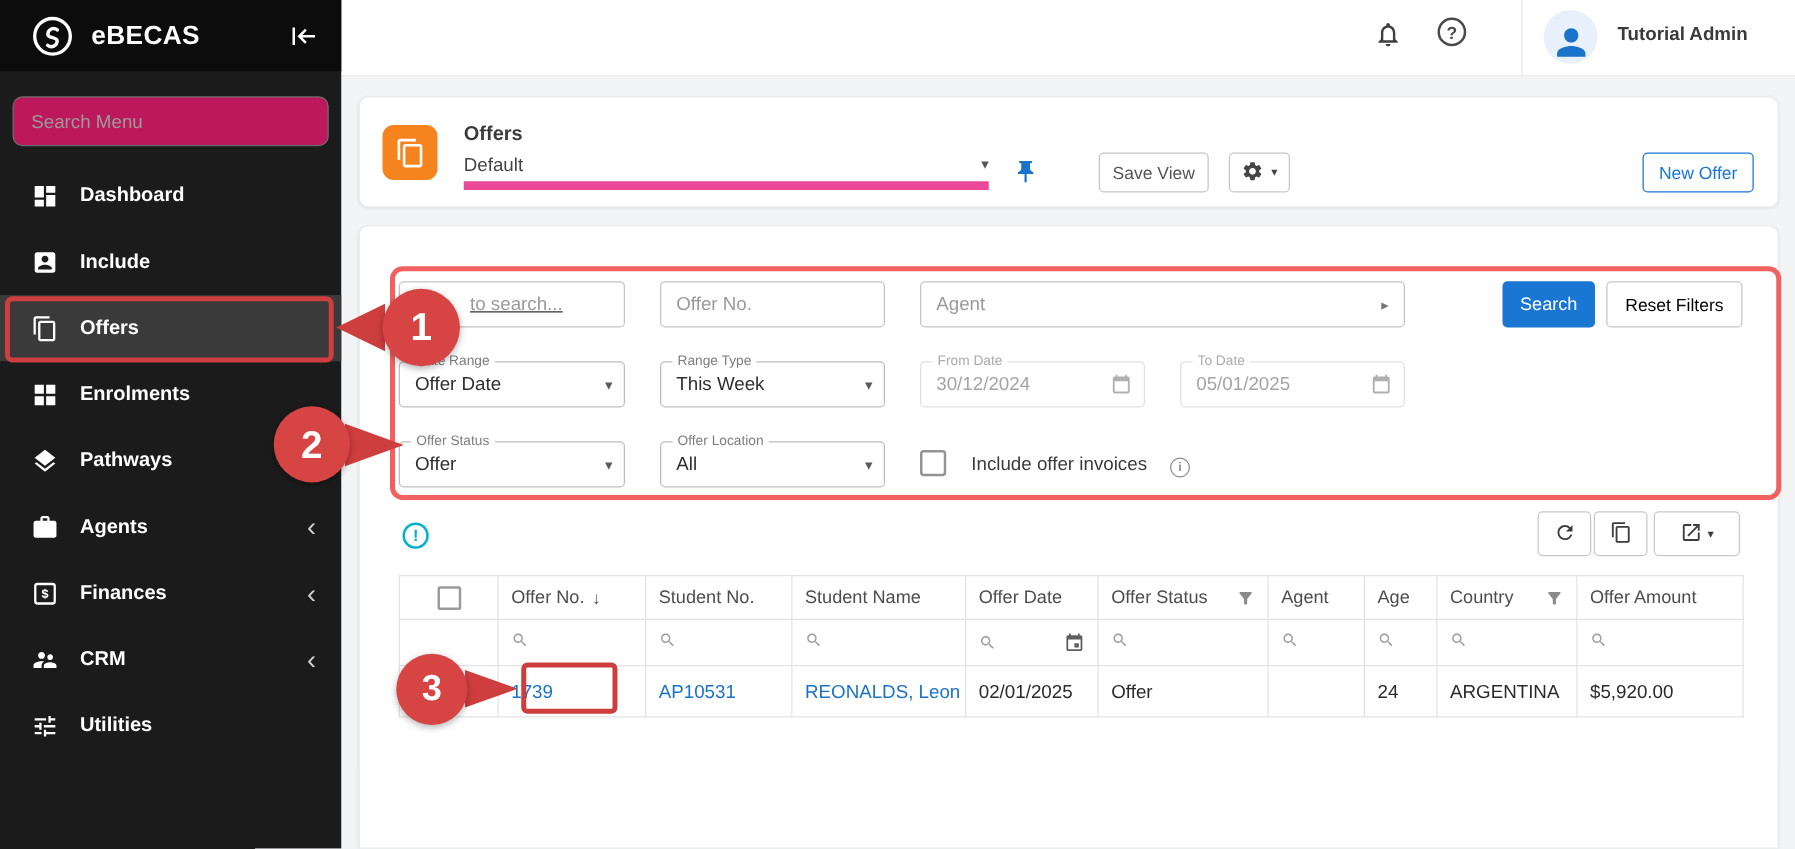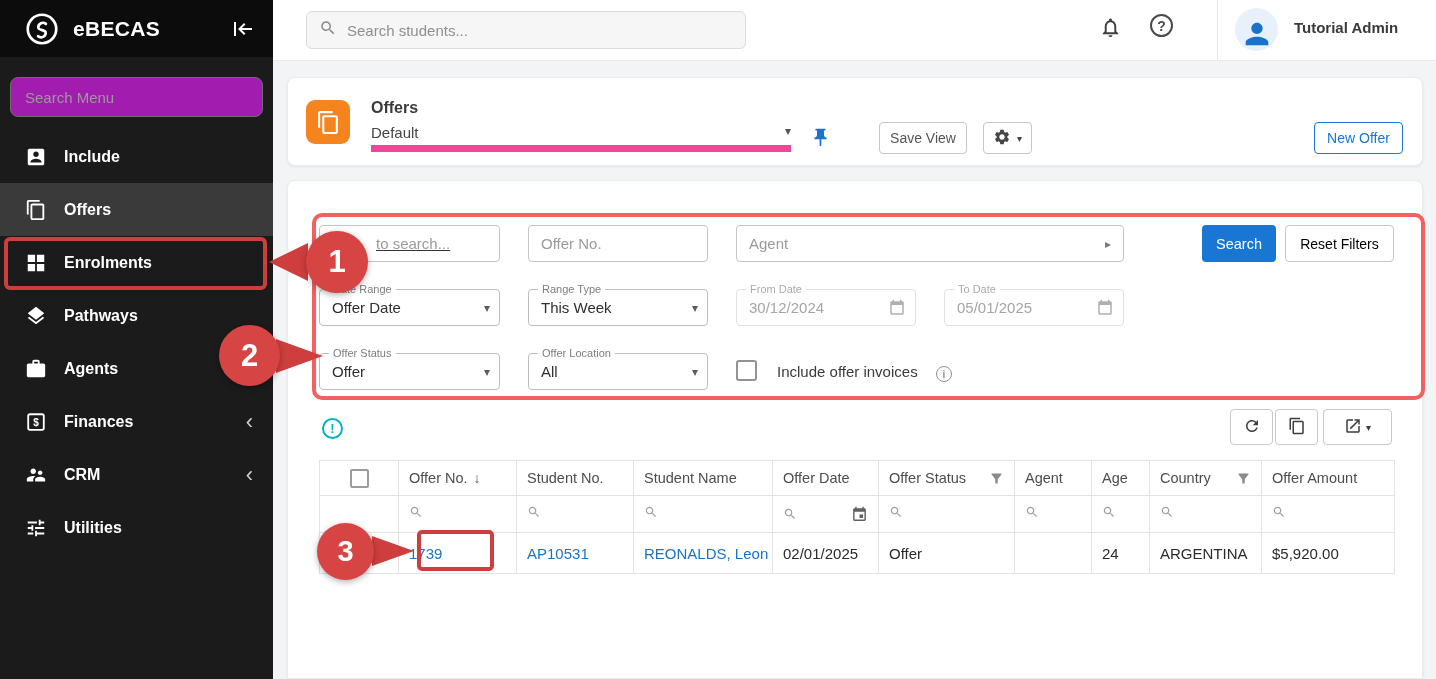--- a/index.html
+++ b/index.html
@@ -6,21 +6,21 @@
   body{font-family:"Liberation Sans",sans-serif;background:#e9eaec}
   .page{position:relative;width:1436px;height:679px;background:#f3f4f6;overflow:hidden}
 
   
   .sidebar{position:absolute;left:0;top:0;width:273px;height:679px;background:#1b1b1b;z-index:2}
   .brand{height:57px;background:#0c0c0c;display:flex;align-items:center;padding:0 18px 0 24px;gap:13px}
   .logo svg{width:36px;height:36px;display:block}
   .brand-name{color:#fff;font-size:21px;font-weight:700;letter-spacing:.3px;flex:1}
   .collapse{width:24px;height:24px;cursor:pointer}
   .collapse svg{width:24px;height:24px}
-  .menu-search{display:block;margin:20px 10px 0;width:253px;height:40px;background:#a21caf;border:1px solid #6e6e6e;border-radius:8px;color:#ddd;font-size:15px;padding:0 14px;outline:none}
+  .menu-search{display:block;margin:20px 10px 0;width:253px;height:40px;background:#be185d;border:1px solid #6e6e6e;border-radius:8px;color:#ddd;font-size:15px;padding:0 14px;outline:none}
   .menu-search::placeholder{color:#9a9a9a}
   .nav{margin-top:13px}
   .nav-item{height:53px;display:flex;align-items:center;padding:0 20px 0 25px;gap:17px;color:#fff;cursor:pointer}
   .nav-item.sel{background:#3a3a3a}
   .nicon{width:22px;height:22px;display:inline-flex;flex:none}
   .nicon svg{width:22px;height:22px;fill:#fff}
   .nlabel{font-size:16px;font-weight:600;flex:1;white-space:nowrap}
   .chev{color:#cfcfcf;font-size:22px;line-height:1;font-weight:400}
 
   
@@ -132,20 +132,28 @@
         <svg viewBox="0 0 24 24">
             <path fill="#fff" d="M3 5h2v14H3V5zm18 6H10.83l3.58-3.59L13 6l-6 6 6 6 1.41-1.41L10.83 13H21v-2z"></path>
           </svg>
       </span>
     </div>
     <input class="menu-search" placeholder="Search Menu" style="">
     <nav class="nav">
       <div class="nav-item">
         <span class="nicon">
             <svg viewBox="0 0 24 24">
+              <path d="M3 13h8V3H3v10zm0 8h8v-6H3v6zm10 0h8V11h-8v10zm0-18v6h8V3h-8z"></path>
+            </svg>
+          </span>
+        <span class="nlabel">Dashboard</span>
+      </div>
+      <div class="nav-item">
+        <span class="nicon">
+            <svg viewBox="0 0 24 24">
               <path d="M3 5v14c0 1.1.9 2 2 2h14c1.1 0 2-.9 2-2V5c0-1.1-.9-2-2-2H5c-1.1 0-2 .9-2 2zm12 4c0 1.66-1.34 3-3 3s-3-1.34-3-3 1.34-3 3-3 3 1.34 3 3zm-9 8c0-2 4-3.1 6-3.1s6 1.1 6 3.1v1H6v-1z"></path>
             </svg>
           </span>
         <span class="nlabel">Include</span>
       </div>
       <div class="nav-item sel">
         <span class="nicon">
             <svg viewBox="0 0 24 24">
               <path d="M16 1H4c-1.1 0-2 .9-2 2v14h2V3h12V1zm3 4H8c-1.1 0-2 .9-2 2v14c0 1.1.9 2 2 2h11c1.1 0 2-.9 2-2V7c0-1.1-.9-2-2-2zm0 16H8V7h11v14z"></path>
             </svg>
@@ -201,26 +209,20 @@
             <svg viewBox="0 0 24 24">
               <path d="M3 17v2h6v-2H3zM3 5v2h10V5H3zm10 16v-2h8v-2h-8v-2h-2v6h2zM7 9v2H3v2h4v2h2V9H7zm14 4v-2H11v2h10zm-6-4h2V7h4V5h-4V3h-2v6z"></path>
             </svg>
           </span>
         <span class="nlabel">Utilities</span>
       </div>
     </nav>
   </aside>
 
   <header class="topbar">
-    <div class="tsearch">
-      <span><svg viewBox="0 0 24 24" width="18" height="18" fill="#8a8a8a">
-            <path d="M15.5 14h-.79l-.28-.27C15.41 12.59 16 11.11 16 9.5 16 5.91 13.09 3 9.5 3S3 5.91 3 9.5 5.91 16 9.5 16c1.61 0 3.09-.59 4.23-1.57l.27.28v.79l5 4.99L20.49 19l-4.99-5zm-6 0C7.01 14 5 11.99 5 9.5S7.01 5 9.5 5 14 7.01 14 9.5 11.99 14 9.5 14z"></path>
-          </svg></span>
-      <input placeholder="Search students..." style="">
-    </div>
     <span class="bell">
       <svg viewBox="0 0 24 24">
           <path d="M12 22c1.1 0 2-.9 2-2h-4c0 1.1.89 2 2 2zm6-6v-5c0-3.07-1.64-5.64-4.5-6.32V4c0-.83-.67-1.5-1.5-1.5s-1.5.67-1.5 1.5v.68C7.63 5.36 6 7.92 6 11v5l-2 2v1h16v-1l-2-2zm-2 1H8v-6c0-2.48 1.51-4.5 4-4.5s4 2.02 4 4.5v6z"></path>
         </svg>
     </span>
     <span class="help">?</span>
     <span class="tdivider"></span>
     <span class="avatar">
       <svg viewBox="0 0 24 24">
           <path d="M12 12c2.21 0 4-1.79 4-4s-1.79-4-4-4-4 1.79-4 4 1.79 4 4 4zm0 2c-2.67 0-8 1.34-8 4v2h16v-2c0-2.66-5.33-4-8-4z"></path>

